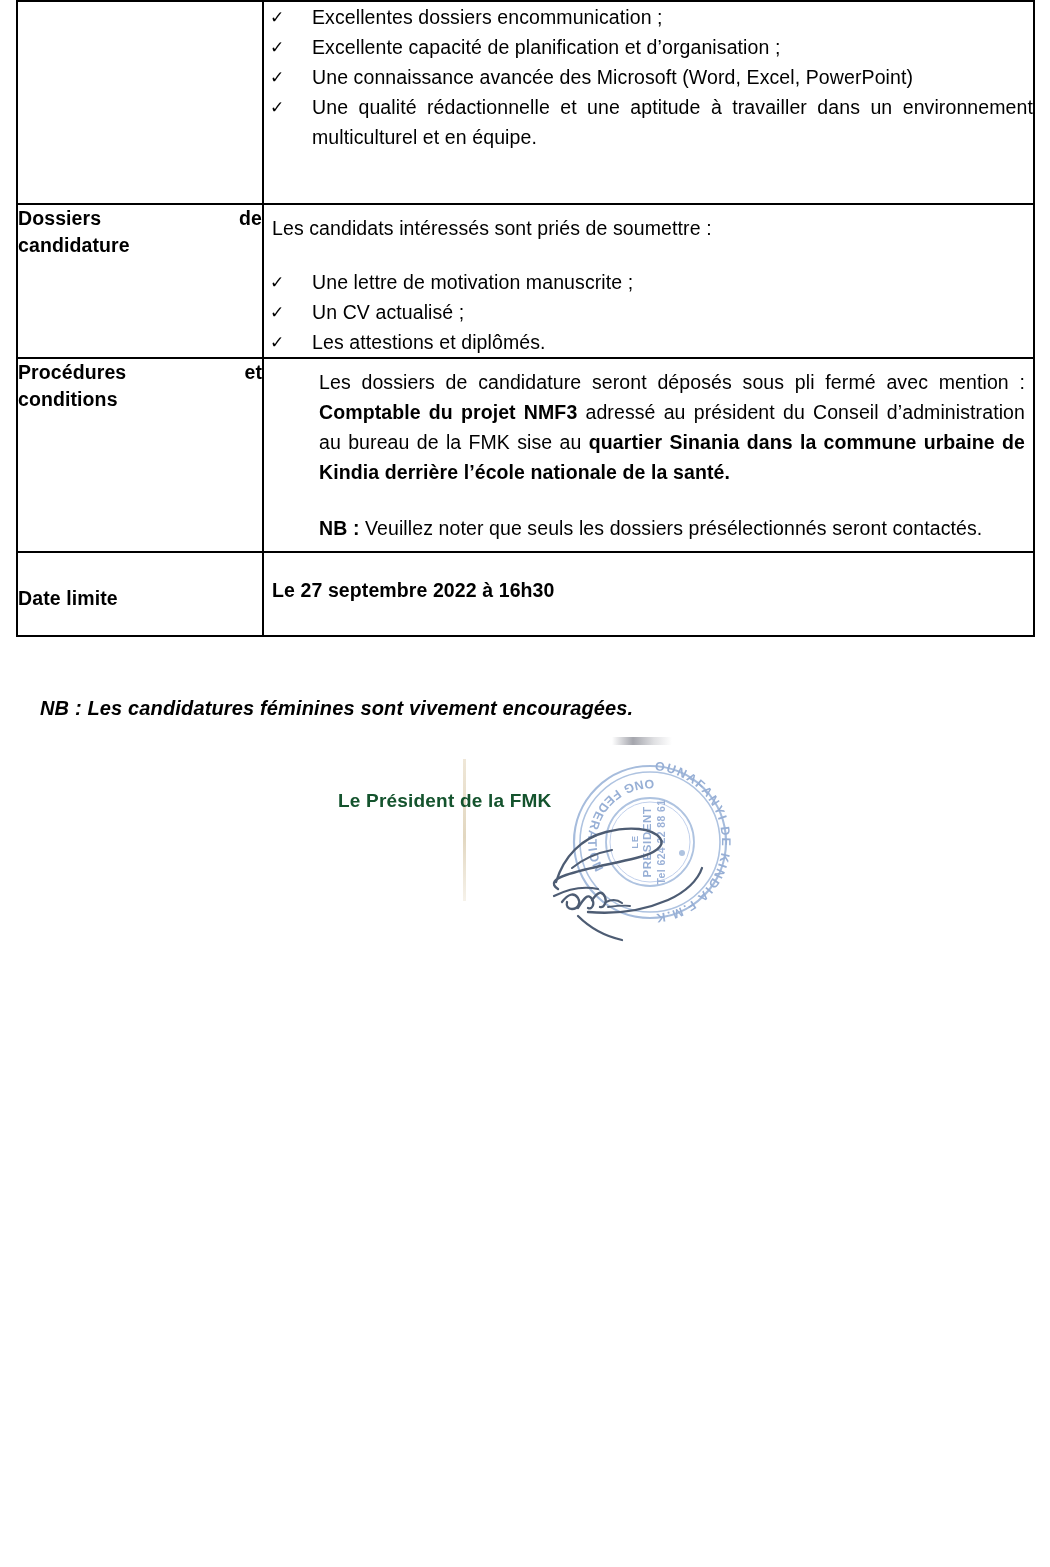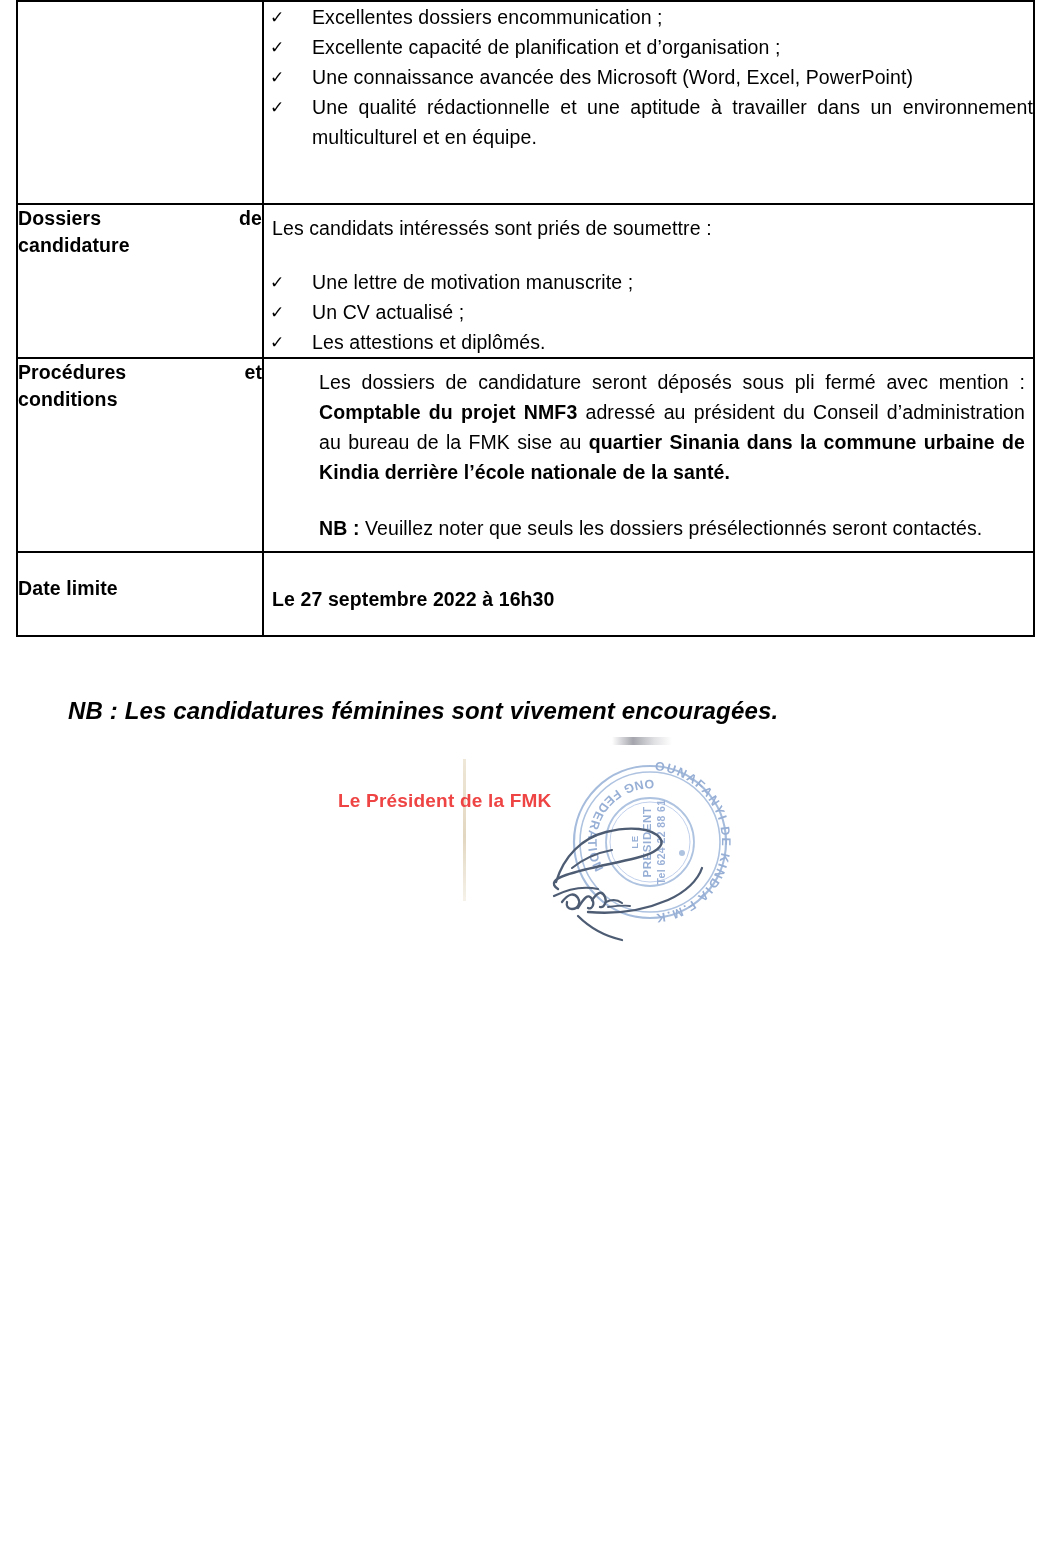--- a/index.html
+++ b/index.html
@@ -90,43 +90,43 @@
     font-family: "DejaVu Sans", sans-serif;
   }
   ul.checklist.spaced { margin-top: 24px; }
 
   
   .row-cont .label-cell { height: 203px; }
 
   
   .nb-line {
     position: absolute;
-    left: 68px;
+    left: 40px;
     top: 697px;
-    font-size: 24px;
+    font-size: 20px;
     font-weight: bold;
     font-style: italic;
     letter-spacing: 0.15px;
   }
 
   
   .sig-block {
     position: absolute;
     left: 320px;
     top: 740px;
     width: 500px;
     height: 200px;
   }
   .sig-title {
     position: absolute;
     left: 18px;
     top: 50px;
     font-size: 19px;
     font-weight: bold;
-    color: #ef4444;
+    color: #14532d;
     letter-spacing: 0.2px;
     white-space: nowrap;
   }
   .sig-rule {
     position: absolute;
     left: 143px;
     top: 19px;
     width: 3px;
     height: 142px;
     background: linear-gradient(to bottom, #efe7d8, #e2d7c0 55%, #f6f2ea);
@@ -215,24 +215,24 @@
         </div>
         <div class="label-text no-justify">conditions</div>
       </td>
       <td class="col-body body-cell">
         <p class="para justify-all"><span>Les dossiers de candidature seront déposés sous pli fermé avec mention : </span><b>Comptable du projet NMF3</b><span> adressé au président du Conseil d’administration au bureau de la FMK sise au </span><b>quartier Sinania dans la commune urbaine de Kindia derrière l’école nationale de la santé.</b></p>
         <p class="para justify-all gap"><b>NB  :</b><span> Veuillez noter que seuls les dossiers présélectionnés seront contactés.</span></p>
       </td>
     </tr>
 
     <tr>
-      <td class="col-label label-cell" style="height:84px;padding-top:22px;">
+      <td class="col-label label-cell" style="height:84px;padding-top:32px;">
         <div class="label-text no-justify">Date limite</div>
       </td>
-      <td class="col-body body-cell" style="padding-top:23px;">
+      <td class="col-body body-cell" style="padding-top:14px;">
         <p class="para" style="font-weight:bold;">Le 27 septembre 2022 à 16h30</p>
       </td>
     </tr>
 
   </tbody>
 </table>
 
 <div class="nb-line">NB : Les candidatures féminines sont vivement encouragées.</div>
 
 <div class="sig-block">

